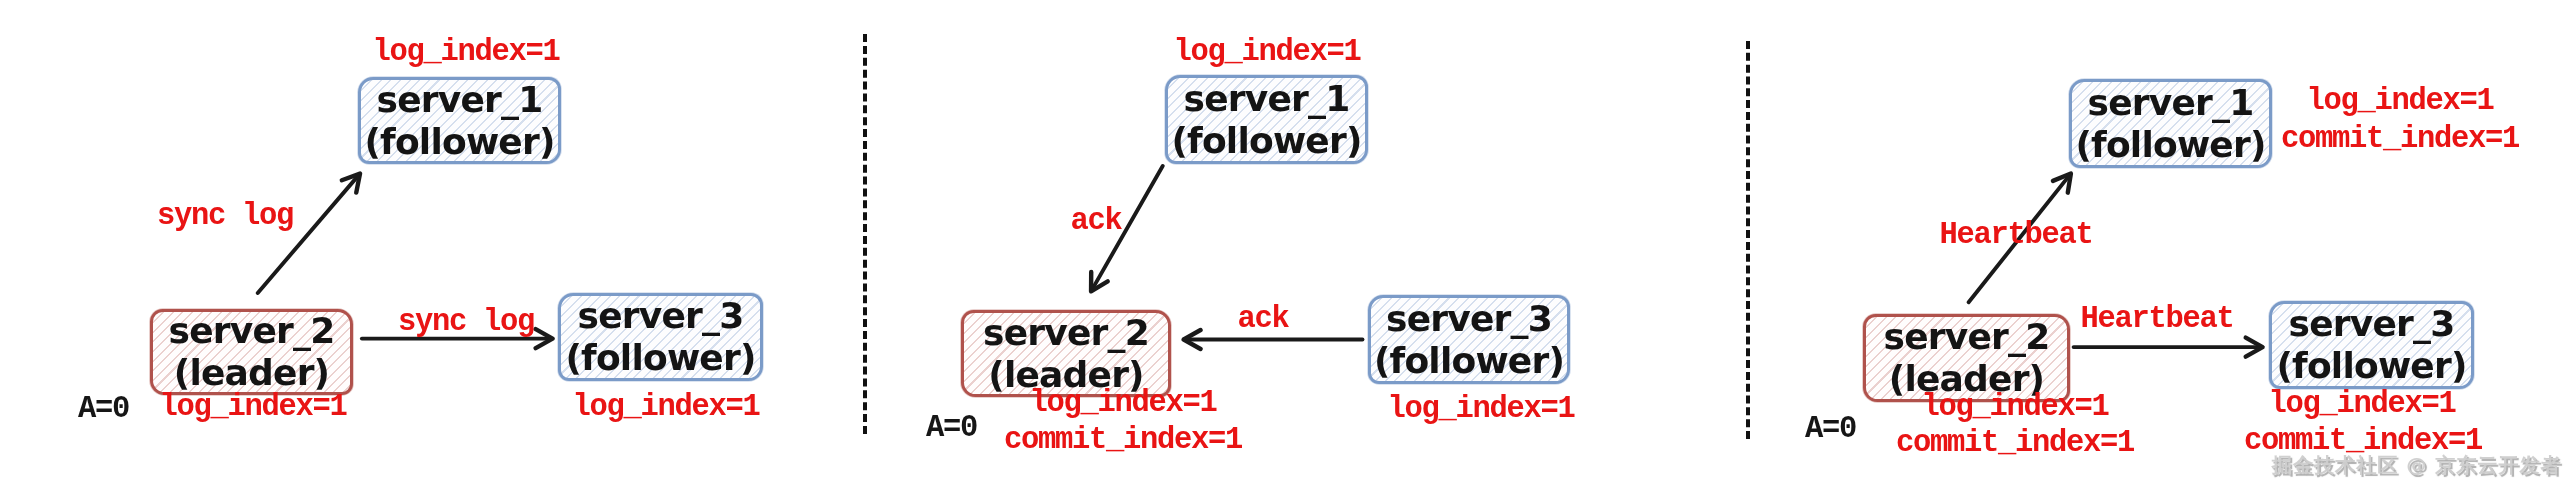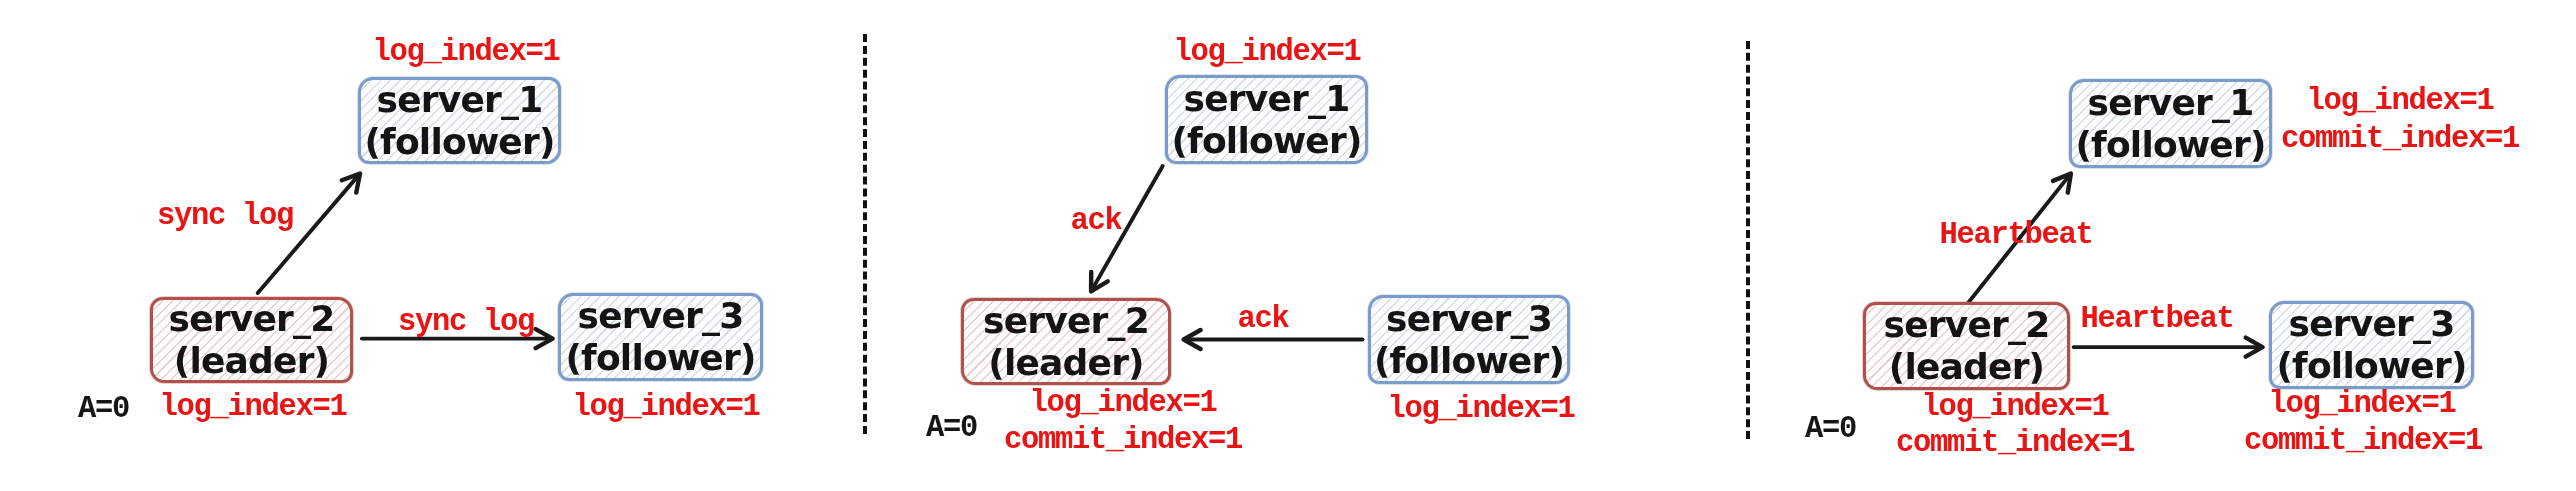--- a/index.html
+++ b/index.html
@@ -15,20 +15,21 @@
   }
   .follower{
     border-color:#7b9bc8;border-radius:15.3px 12px 14.4px 11px;
     background:repeating-linear-gradient(135deg, rgba(122,154,201,0.30) 0px, rgba(122,154,201,0.30) 1.5px, rgba(255,255,255,0) 1.5px, rgba(255,255,255,0) 6.8px),#fdfdfe;
     box-shadow:0 0 0 0.8px rgba(122,154,201,0.35);
   }
   .leader{
     border-color:#b0524c;border-radius:12.7px 15.3px 11px 14.4px;
     background:repeating-linear-gradient(135deg, rgba(178,82,75,0.26) 0px, rgba(178,82,75,0.26) 1.5px, rgba(255,255,255,0) 1.5px, rgba(255,255,255,0) 6.8px),#fffdfd;
     box-shadow:0 0 0 0.8px rgba(178,82,75,0.35);
+    margin-top:12px;
   }
   .lbl{
     position:absolute;font-weight:bold;white-space:nowrap;
     font-size:30.5px;letter-spacing:-1.3px;line-height:1.05;font-family:Liberation Mono, monospace;
   }
   .red{color:#e91414;}
   .black{color:#161616;}
   .ctr{transform:translateX(-50%);}
   .sep{
     position:absolute;width:0;border-left:4.2px dashed #111111;
@@ -138,15 +139,16 @@
     <div>server_3</div>
     <div>(follower)</div>
   </div>
 
   <div class="lbl red ctr" style="left:2015px;top:391px;">log_index=1</div>
   <div class="lbl black" style="left:1805px;top:413px;">A=0</div>
   <div class="lbl red ctr" style="left:2015px;top:427px;">commit_index=1</div>
   <div class="lbl red ctr" style="left:2362px;top:388px;">log_index=1</div>
   <div class="lbl red ctr" style="left:2363px;top:425px;">commit_index=1</div>
 
+  <div class="watermark" style="right:14.4px;top:451px;">掘金技术社区 @ 京东云开发者</div>
 
 </div>
 
 
 </body></html>

